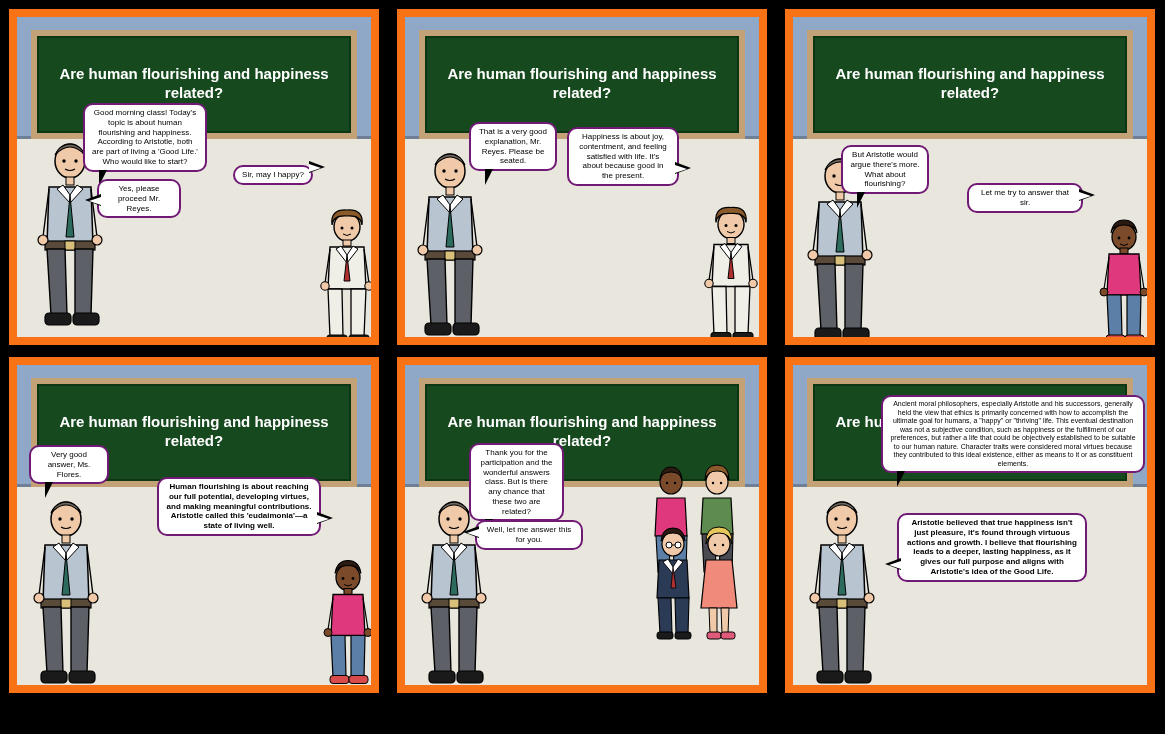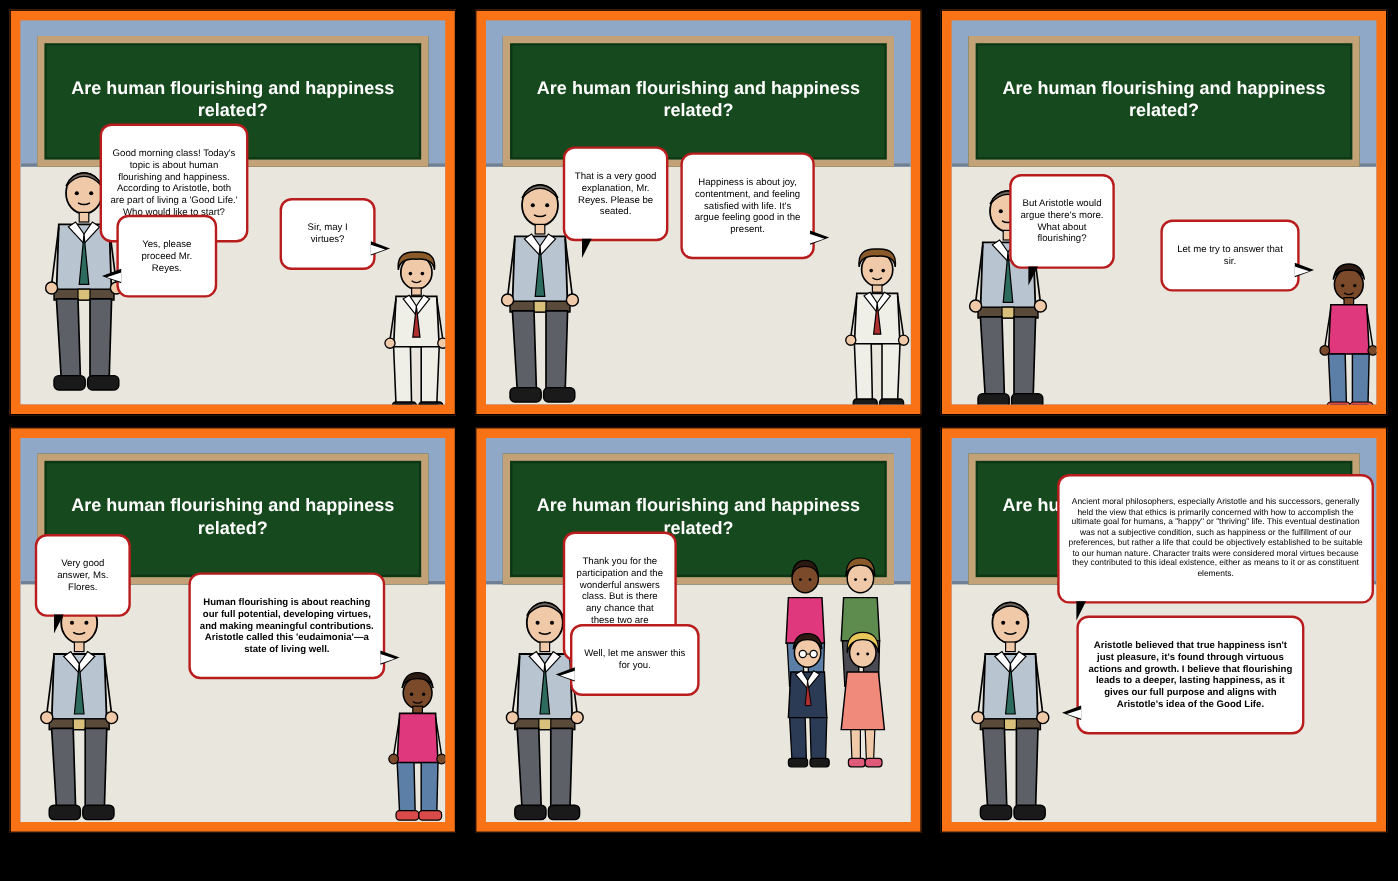--- a/index.html
+++ b/index.html
@@ -65,23 +65,23 @@
     font-size: 15px;
     text-align: center;
     line-height: 1.25;
     padding: 0 14px;
   }
 
   
   .bubble {
     position: absolute;
     background: #ffffff;
-    border: 2px solid #b91c1c;
+    border: 2px solid #701a75;
     border-radius: 10px;
-    padding: 18px 7px;
+    padding: 3px 7px;
     box-sizing: border-box;
     font-size: 8px;
     line-height: 1.22;
     text-align: center;
     color: #000000;
     z-index: 30;
   }
   .bubble.bold { font-weight: bold; }
   .bubble .tail {
     position: absolute;
@@ -190,21 +190,21 @@
 
       <div class="bubble" style="left:66px; top:86px; width:124px;">
         <span>Good morning class! Today's topic is about human flourishing and happiness. According to Aristotle, both are part of living a 'Good Life.' Who would like to start?</span>
         <span class="tail down-left"></span>
       </div>
       <div class="bubble" style="left:80px; top:162px; width:84px;">
         <span>Yes, please proceed Mr. Reyes.</span>
         <span class="tail left"></span>
       </div>
       <div class="bubble" style="left:216px; top:148px; width:80px;">
-        <span>Sir, may I virtues?</span>
+        <span>Sir, may I happy?</span>
         <span class="tail right"></span>
       </div>
     </div>
   </div>
 
   <div class="panel" style="left:396px; top:8px; width:372px; height:338px;">
     <div class="panel-inner">
       <div class="floor"></div>
       <div class="board">
         <div class="board-text">Are human flourishing and happiness related?</div>
@@ -250,21 +250,21 @@
         <path d="M47 42 L52 76" stroke="#000" stroke-width="1.3" fill="none"></path>
         <circle cx="8" cy="79" r="4.2" fill="#f0c9a8" stroke="#000" stroke-width="1.1"></circle>
         <circle cx="52" cy="79" r="4.2" fill="#f0c9a8" stroke="#000" stroke-width="1.1"></circle>
       </svg>
 
       <div class="bubble" style="left:64px; top:105px; width:88px;">
         <span>That is a very good explanation, Mr. Reyes. Please be seated.</span>
         <span class="tail down-left"></span>
       </div>
       <div class="bubble" style="left:162px; top:110px; width:112px;">
-        <span>Happiness is about joy, contentment, and feeling satisfied with life. It's argue feeling good in the present.</span>
+        <span>Happiness is about joy, contentment, and feeling satisfied with life. It's about because good in the present.</span>
         <span class="tail right"></span>
       </div>
     </div>
   </div>
 
   <div class="panel" style="left:784px; top:8px; width:372px; height:338px;">
     <div class="panel-inner">
       <div class="floor"></div>
       <div class="board">
         <div class="board-text">Are human flourishing and happiness related?</div>

